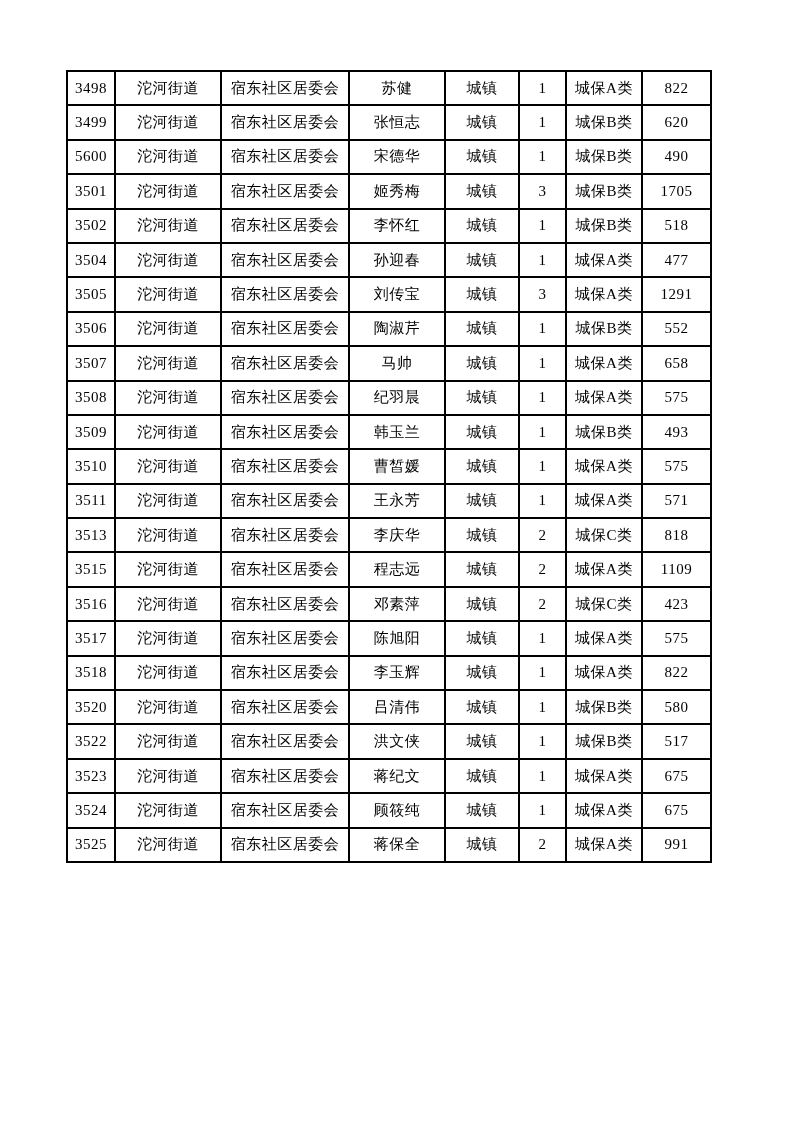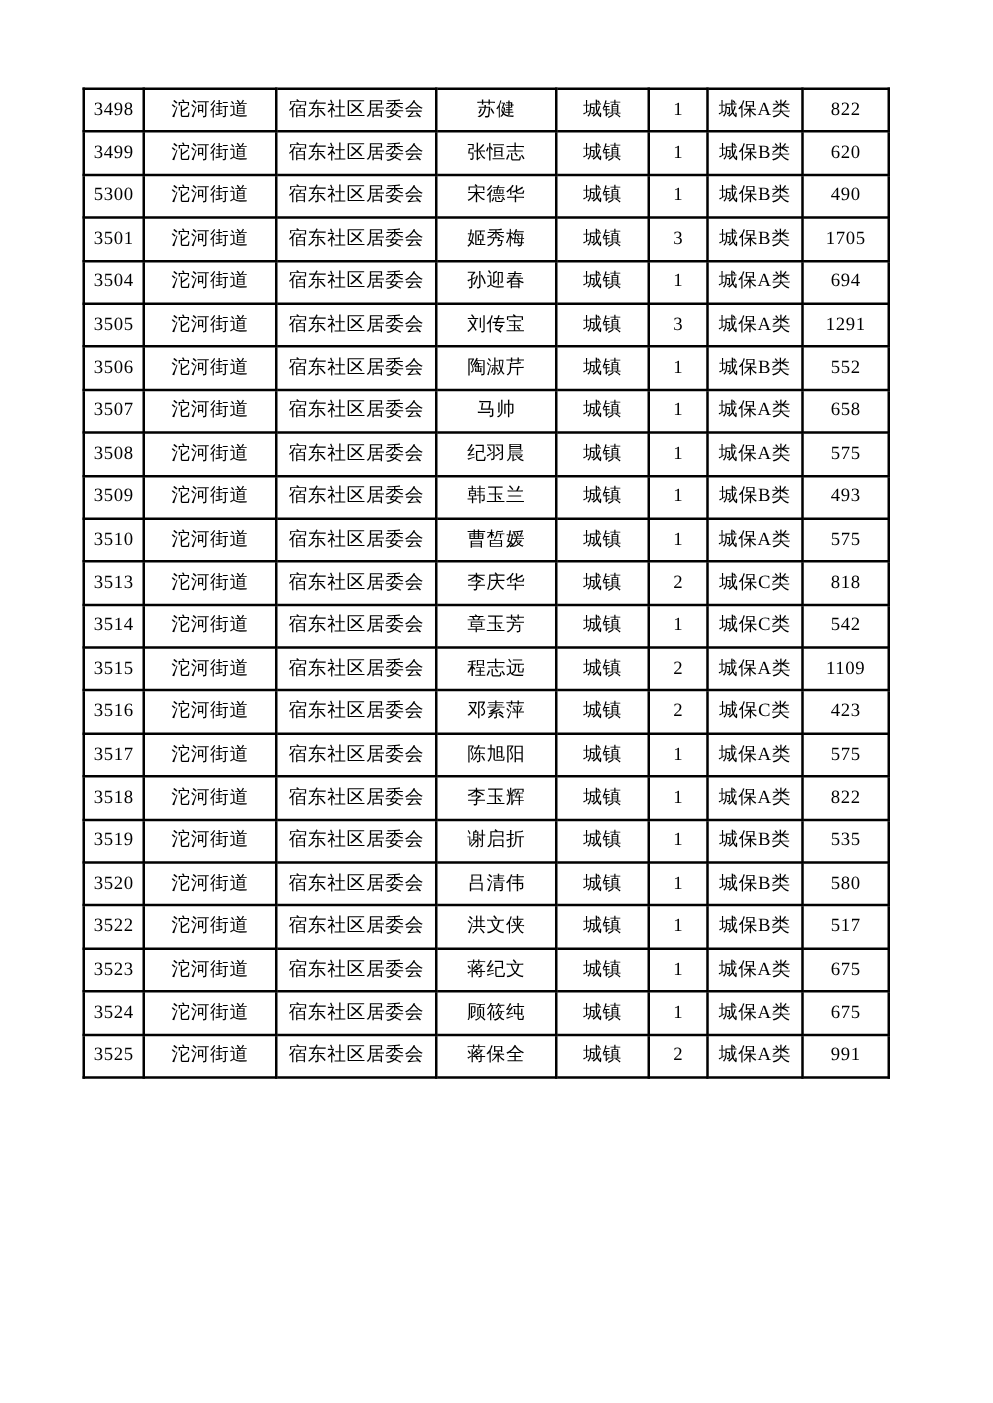--- a/index.html
+++ b/index.html
@@ -75,48 +75,58 @@
           <td class="num">3499</td>
           <td class="cn">沱河街道</td>
           <td class="cn">宿东社区居委会</td>
           <td class="cn">张恒志</td>
           <td class="cn">城镇</td>
           <td class="num">1</td>
           <td class="cn">城保B类</td>
           <td class="num">620</td>
         </tr>
         <tr>
-          <td class="num">5300</td>
+          <td class="num">5600</td>
           <td class="cn">沱河街道</td>
           <td class="cn">宿东社区居委会</td>
           <td class="cn">宋德华</td>
           <td class="cn">城镇</td>
           <td class="num">1</td>
           <td class="cn">城保B类</td>
           <td class="num">490</td>
         </tr>
         <tr>
           <td class="num">3501</td>
           <td class="cn">沱河街道</td>
           <td class="cn">宿东社区居委会</td>
           <td class="cn">姬秀梅</td>
           <td class="cn">城镇</td>
           <td class="num">3</td>
           <td class="cn">城保B类</td>
           <td class="num">1705</td>
         </tr>
         <tr>
+          <td class="num">3502</td>
+          <td class="cn">沱河街道</td>
+          <td class="cn">宿东社区居委会</td>
+          <td class="cn">李怀红</td>
+          <td class="cn">城镇</td>
+          <td class="num">1</td>
+          <td class="cn">城保B类</td>
+          <td class="num">518</td>
+        </tr>
+        <tr>
           <td class="num">3504</td>
           <td class="cn">沱河街道</td>
           <td class="cn">宿东社区居委会</td>
           <td class="cn">孙迎春</td>
           <td class="cn">城镇</td>
           <td class="num">1</td>
           <td class="cn">城保A类</td>
-          <td class="num">694</td>
+          <td class="num">477</td>
         </tr>
         <tr>
           <td class="num">3505</td>
           <td class="cn">沱河街道</td>
           <td class="cn">宿东社区居委会</td>
           <td class="cn">刘传宝</td>
           <td class="cn">城镇</td>
           <td class="num">3</td>
           <td class="cn">城保A类</td>
           <td class="num">1291</td>
@@ -163,42 +173,42 @@
         </tr>
         <tr>
           <td class="num">3510</td>
           <td class="cn">沱河街道</td>
           <td class="cn">宿东社区居委会</td>
           <td class="cn">曹皙媛</td>
           <td class="cn">城镇</td>
           <td class="num">1</td>
           <td class="cn">城保A类</td>
           <td class="num">575</td>
+        </tr>
+        <tr>
+          <td class="num">3511</td>
+          <td class="cn">沱河街道</td>
+          <td class="cn">宿东社区居委会</td>
+          <td class="cn">王永芳</td>
+          <td class="cn">城镇</td>
+          <td class="num">1</td>
+          <td class="cn">城保A类</td>
+          <td class="num">571</td>
         </tr>
         <tr>
           <td class="num">3513</td>
           <td class="cn">沱河街道</td>
           <td class="cn">宿东社区居委会</td>
           <td class="cn">李庆华</td>
           <td class="cn">城镇</td>
           <td class="num">2</td>
           <td class="cn">城保C类</td>
           <td class="num">818</td>
         </tr>
         <tr>
-          <td class="num">3514</td>
-          <td class="cn">沱河街道</td>
-          <td class="cn">宿东社区居委会</td>
-          <td class="cn">章玉芳</td>
-          <td class="cn">城镇</td>
-          <td class="num">1</td>
-          <td class="cn">城保C类</td>
-          <td class="num">542</td>
-        </tr>
-        <tr>
           <td class="num">3515</td>
           <td class="cn">沱河街道</td>
           <td class="cn">宿东社区居委会</td>
           <td class="cn">程志远</td>
           <td class="cn">城镇</td>
           <td class="num">2</td>
           <td class="cn">城保A类</td>
           <td class="num">1109</td>
         </tr>
         <tr>
@@ -223,30 +233,20 @@
         </tr>
         <tr>
           <td class="num">3518</td>
           <td class="cn">沱河街道</td>
           <td class="cn">宿东社区居委会</td>
           <td class="cn">李玉辉</td>
           <td class="cn">城镇</td>
           <td class="num">1</td>
           <td class="cn">城保A类</td>
           <td class="num">822</td>
-        </tr>
-        <tr>
-          <td class="num">3519</td>
-          <td class="cn">沱河街道</td>
-          <td class="cn">宿东社区居委会</td>
-          <td class="cn">谢启折</td>
-          <td class="cn">城镇</td>
-          <td class="num">1</td>
-          <td class="cn">城保B类</td>
-          <td class="num">535</td>
         </tr>
         <tr>
           <td class="num">3520</td>
           <td class="cn">沱河街道</td>
           <td class="cn">宿东社区居委会</td>
           <td class="cn">吕清伟</td>
           <td class="cn">城镇</td>
           <td class="num">1</td>
           <td class="cn">城保B类</td>
           <td class="num">580</td>

